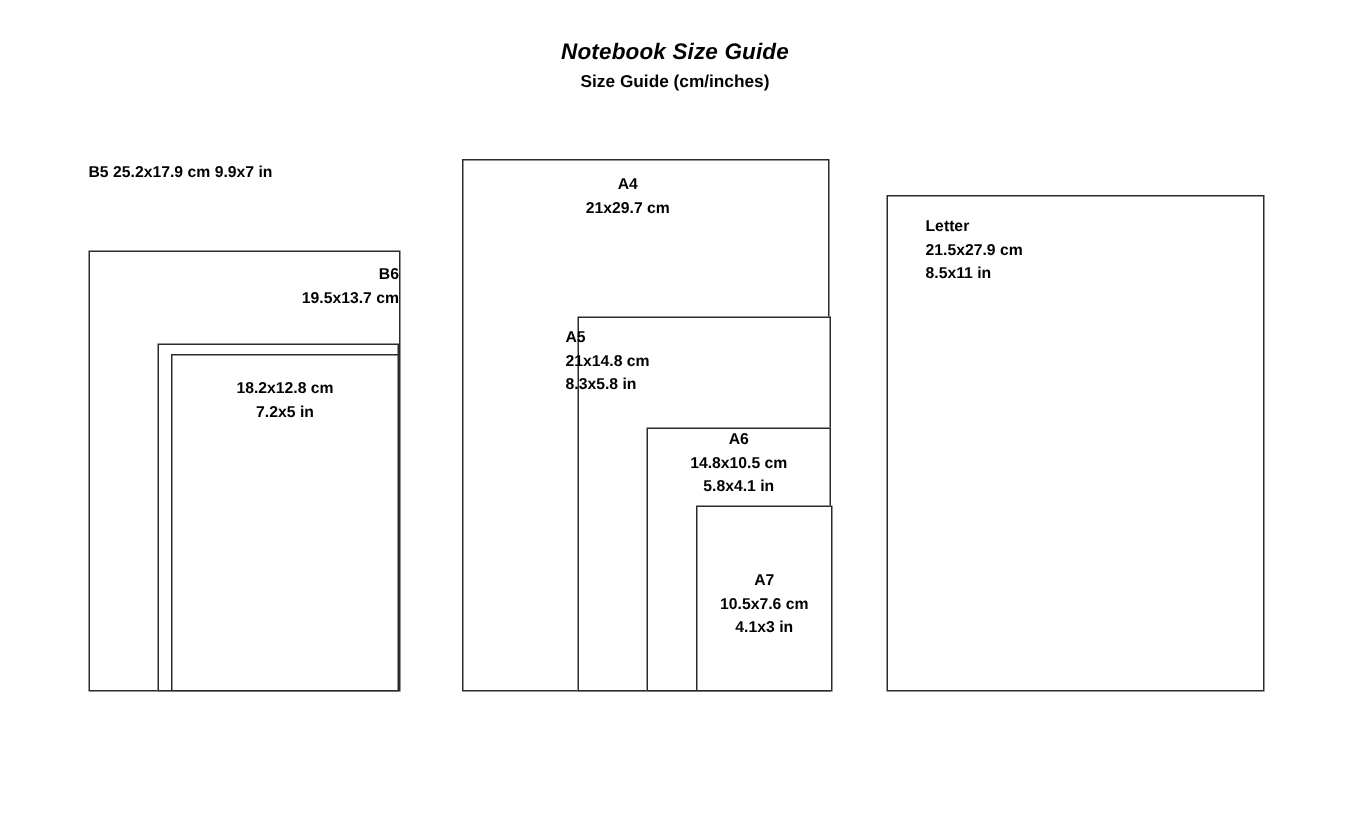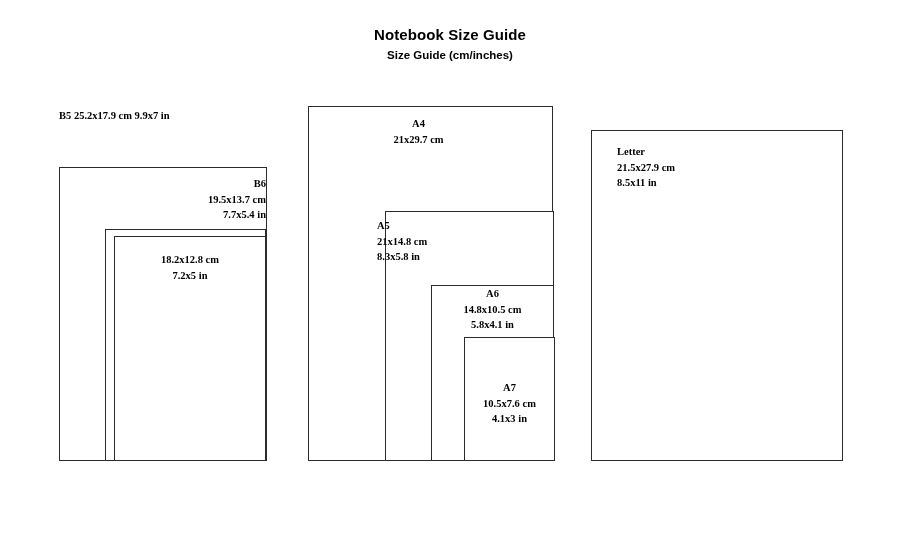--- a/index.html
+++ b/index.html
@@ -22,36 +22,36 @@
     left: 0;
     top: 26px;
     width: 900px;
     text-align: center;
   }
   #chart-title {
     font-size: 15px;
     font-weight: bold;
     letter-spacing: 0.1px;
     line-height: 18px;
+    font-style: italic;
   }
   #chart-subtitle {
     font-size: 11.5px;
     font-weight: bold;
     line-height: 16px;
     margin-top: 3px;
   }
 
   
   #plot {
     position: absolute;
     left: 0;
     top: 0;
     width: 826px;
     height: 551px;
-    font-family: Liberation Serif, serif;
   }
 
   
   .size-box {
     position: absolute;
     box-sizing: border-box;
     border: 1.5px solid #2b2b2b;
     background: #ffffff;
   }
   .size-label {
@@ -96,21 +96,20 @@
       <span class="inch">9.9x7 in</span>
     </div>
 
     <div class="size-box" style="left:59px; top:167px; width:208px; height:294px;"></div>
 
     <div class="size-box" style="left:105px; top:229px; width:161px; height:232px;"></div>
 
     <div class="size-label label-center" style="left:105px; top:176px; width:161px;text-align:right;">
       <span class="name">B6</span>
       <span class="cm">19.5x13.7 cm</span>
-      <span class="inch">7.7x5.4 in</span>
     </div>
 
     <div class="size-box" style="left:114px; top:236px; width:152px; height:225px;"></div>
 
     <div class="size-label label-center" style="left:114px; top:252px; width:152px;">
       <span class="cm">18.2x12.8 cm</span>
       <span class="inch">7.2x5 in</span>
     </div>
   </div>
 

